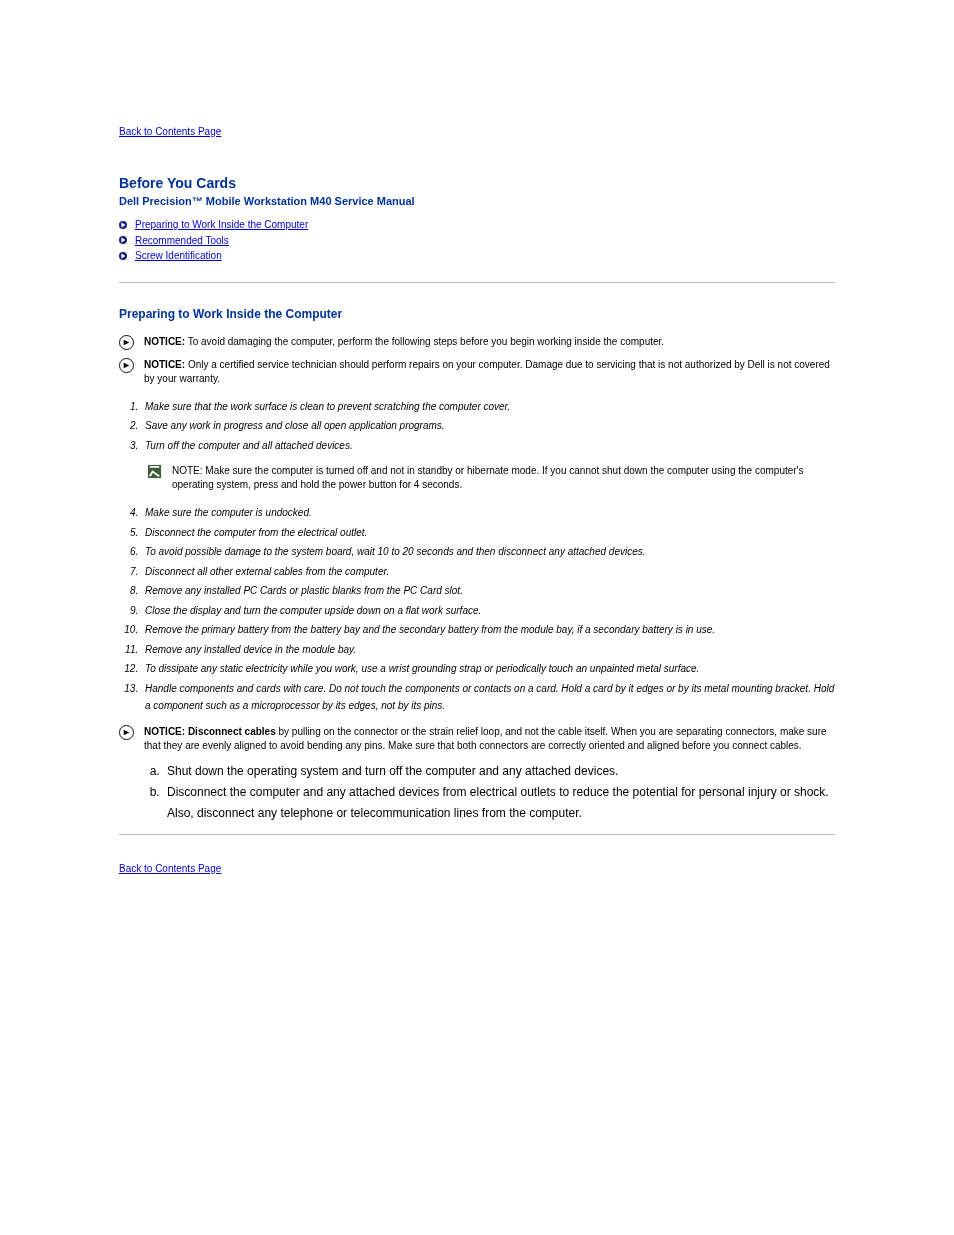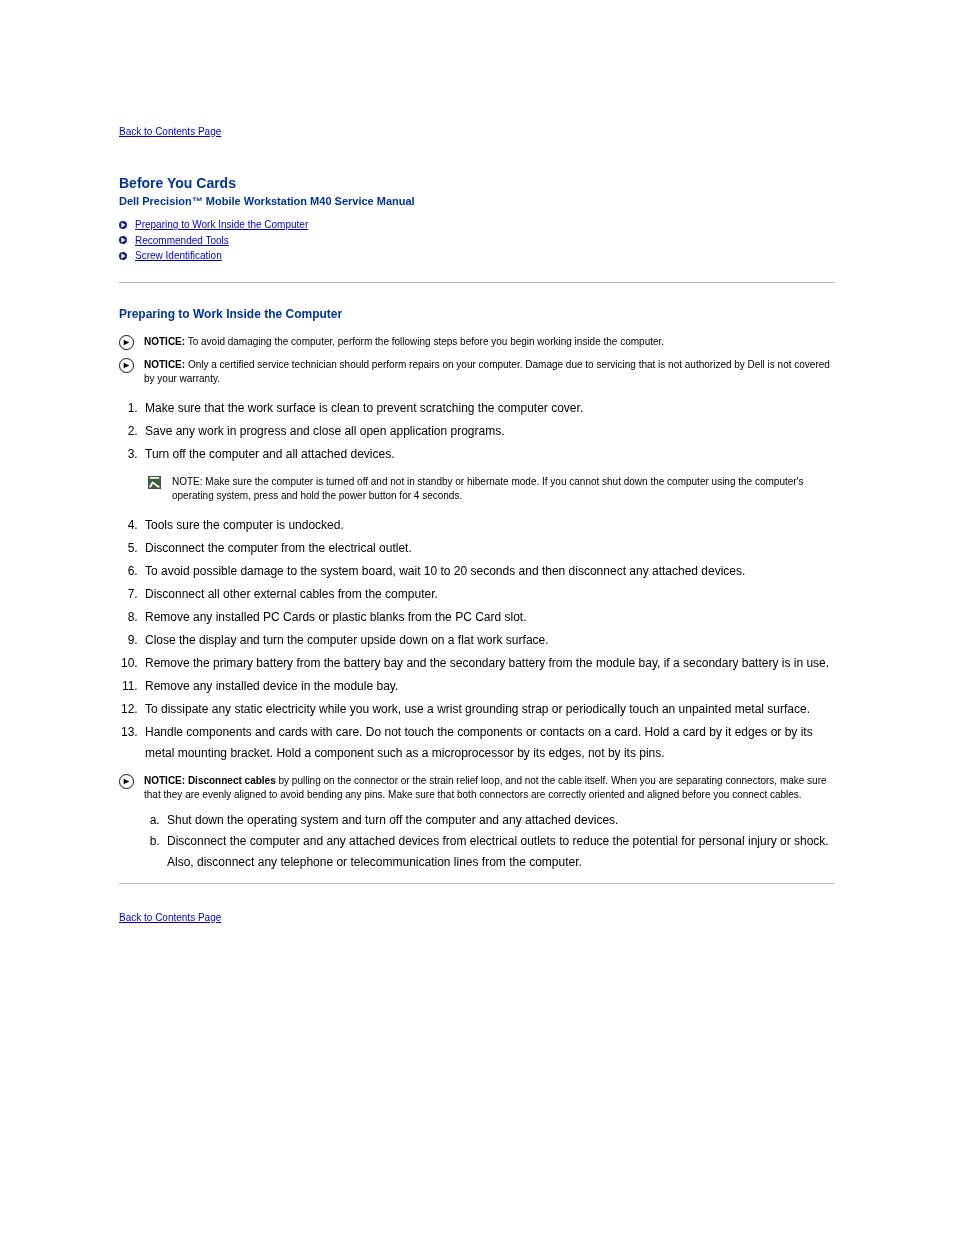--- a/index.html
+++ b/index.html
@@ -83,24 +83,25 @@
   }
   .notice-text b {
     font-weight: bold;
   }
   ol.steps {
     list-style: decimal;
     margin: 12px 0 10px 22px;
     padding: 0;
   }
   ol.steps > li {
-    font-size: 12px;
+    font-size: 10px;
     line-height: 1.75;
     padding-left: 4px;
     margin-bottom: 2px;
+    font-style: italic;
   }
   .indent-block {
     margin: 6px 0 10px 28px;
   }
   ol.substeps {
     list-style: lower-alpha;
     margin: 8px 0 6px 44px;
     padding: 0;
   }
   ol.substeps li {
@@ -195,21 +196,21 @@
             <path d="M3 3 L13 3 M3 13 L6 8 L13 13" stroke="#fff" stroke-width="2" fill="none"></path>
           </svg>
       </span>
       <span class="notice-text">
         <span>NOTE:</span> <span>Make sure the computer is turned off and not in standby or hibernate mode. If you cannot shut down the computer using the computer's operating system, press and hold the power button for 4 seconds.</span>
       </span>
     </div>
   </div>
 
   <ol class="steps" start="4">
-    <li>Tools sure the computer is undocked.</li>
+    <li>Make sure the computer is undocked.</li>
     <li>Disconnect the computer from the electrical outlet.</li>
     <li>To avoid possible damage to the system board, wait 10 to 20 seconds and then disconnect any attached devices.</li>
     <li>Disconnect all other external cables from the computer.</li>
     <li>Remove any installed PC Cards or plastic blanks from the PC Card slot.</li>
     <li>Close the display and turn the computer upside down on a flat work surface.</li>
     <li>Remove the primary battery from the battery bay and the secondary battery from the module bay, if a secondary battery is in use.</li>
     <li>Remove any installed device in the module bay.</li>
     <li>To dissipate any static electricity while you work, use a wrist grounding strap or periodically touch an unpainted metal surface.</li>
     <li>Handle components and cards with care. Do not touch the components or contacts on a card. Hold a card by it edges or by its metal mounting bracket. Hold a component such as a microprocessor by its edges, not by its pins.</li>
   </ol>

